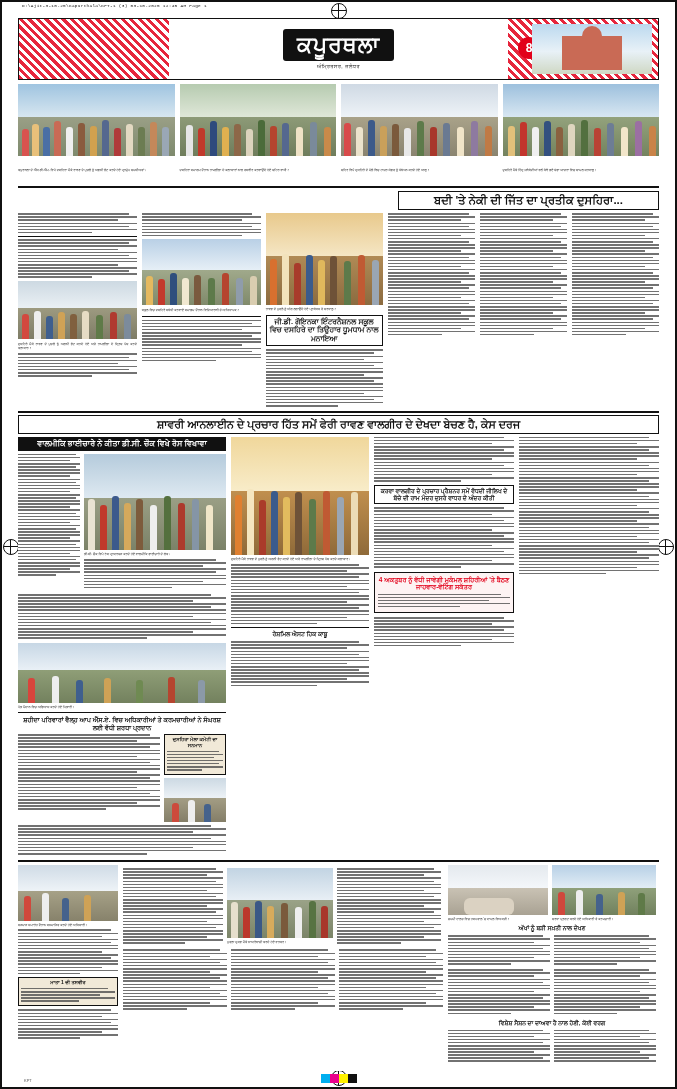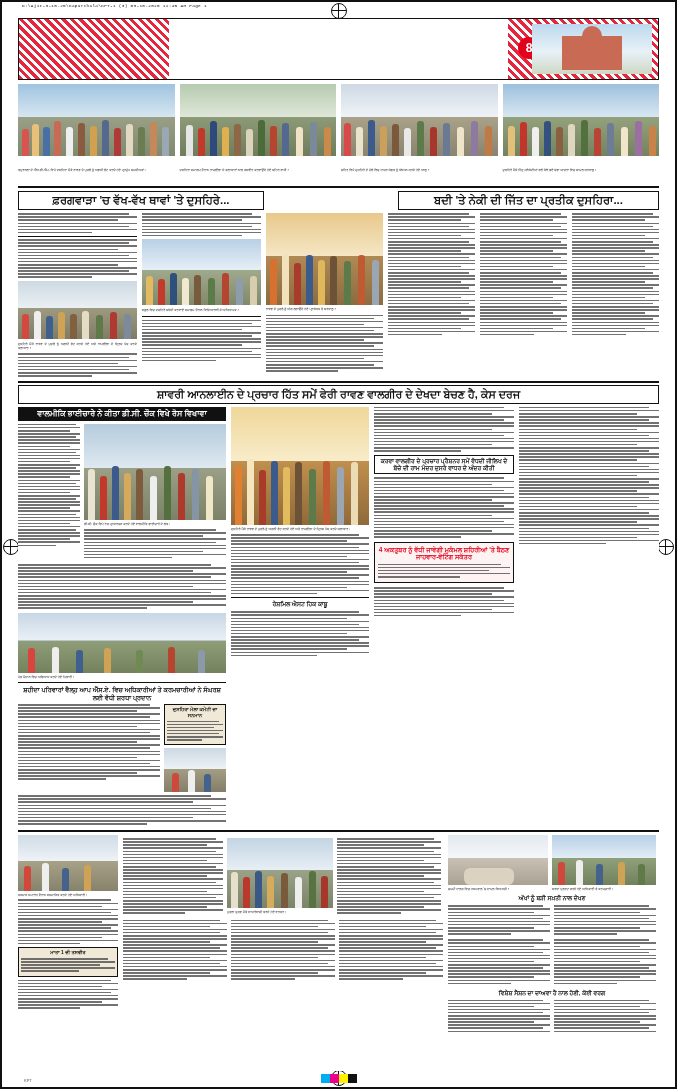--- a/index.html
+++ b/index.html
@@ -78,20 +78,24 @@
   <div class="regmark" style="left:331px;bottom:3px;"></div>
 
   <div class="slug">D:\Ajit-3-10-25\Kapurthala\KPT-1 (3) 03-10-2025 12:45 AM  Page 1</div>
 
   <div class="sheet">
 
     <div class="masthead">
       <div class="mh-pattern l"></div>
       <div class="mh-pattern r"></div>
       <div class="mh-center">
+        <div style="text-align:center;">
+          <div class="logo-box">ਕਪੂਰਥਲਾ</div>
+          <div class="logo-sub">ਅੰਮ੍ਰਿਤਸਰ, ਜਲੰਧਰ</div>
+        </div>
       </div>
       <div class="page-badge">8</div>
       <div class="mh-photo">
         <div class="bldg"></div>
         <div class="dome"></div>
       </div>
     </div>
 
     <div style="display:flex;gap:5px;margin-top:4px;">
       <div style="width:158px;">
@@ -177,23 +181,20 @@
               <i style="left:146px;height:68%;background:#c98348"></i>
           </div>
         </div>
         <div class="capt" style="margin-top:12px;height:16px;">ਦੁਸਹਿਰੇ ਮੌਕੇ ਹਿੰਦੂ ਜਥੇਬੰਦੀਆਂ ਵਲੋਂ ਕੱਢੇ ਗਏ ਸ਼ੋਭਾ ਯਾਤਰਾ ਵਿਚ ਸ਼ਾਮਲ ਸ਼ਰਧਾਲੂ।</div>
       </div>
     </div>
 
     <div class="rule2" style="margin-top:2px;"></div>
 
     <div style="display:flex;gap:6px;margin-top:3px;">
-      <div style="width:238px;border:1px solid #111;padding:2px 3px;">
-        <div class="hl" style="font-size:11.5px;">ਫ਼ਰਗਵਾੜਾ 'ਚ ਵੱਖ-ਵੱਖ ਥਾਵਾਂ 'ਤੇ ਦੁਸਹਿਰੇ...</div>
-      </div>
       <div style="flex:1;"></div>
       <div style="width:253px;border:1px solid #111;padding:2px 3px;">
         <div class="hl" style="font-size:11.5px;">ਬਦੀ 'ਤੇ ਨੇਕੀ ਦੀ ਜਿੱਤ ਦਾ ਪ੍ਰਤੀਕ ਦੁਸਹਿਰਾ...</div>
       </div>
     </div>
 
     <div style="display:flex;gap:5px;margin-top:3px;">
 
       <div class="col" style="width:120px;">
         <div class="txt" style="margin-bottom:3px;">
@@ -305,20 +306,23 @@
             <i style="left:28px;height:66%;background:#a83b2b"></i>
               <i style="left:40px;height:78%;background:#3b5b8c"></i>
             <i style="left:52px;height:70%;background:#e0b85c"></i>
               <i style="left:64px;height:76%;background:#6e5238"></i>
             <i style="left:78px;height:68%;background:#5d7a4a"></i>
               <i style="left:92px;height:78%;background:#c05a33"></i>
             <i style="left:106px;height:70%;background:#9aa6b4"></i>
           </div>
         </div>
         <div class="capt" style="margin:2px 0 3px;">ਰਾਵਣ ਦੇ ਪੁਤਲੇ ਨੂੰ ਅੱਗ ਲਗਾਉਂਦੇ ਹੋਏ ਪ੍ਰਬੰਧਕ ਤੇ ਸ਼ਰਧਾਲੂ।</div>
+        <div class="boxed" style="padding:2px 3px;margin-bottom:3px;">
+          <div class="hl" style="font-size:7.5px;">ਜੀ.ਡੀ. ਗੋਇਨਕਾ ਇੰਟਰਨੈਸ਼ਨਲ ਸਕੂਲ ਵਿਚ ਦਸਹਿਰੇ ਦਾ ਤਿਉਹਾਰ ਧੂਮਧਾਮ ਨਾਲ ਮਨਾਇਆ</div>
+        </div>
         <div class="txt">
           <span class="l"></span>
             <span class="l x"></span>
             <span class="l"></span>
             <span class="l m"></span>
             <span class="l"></span>
           <span class="l x"></span>
             <span class="l"></span>
             <span class="l"></span>
             <span class="l m"></span>

